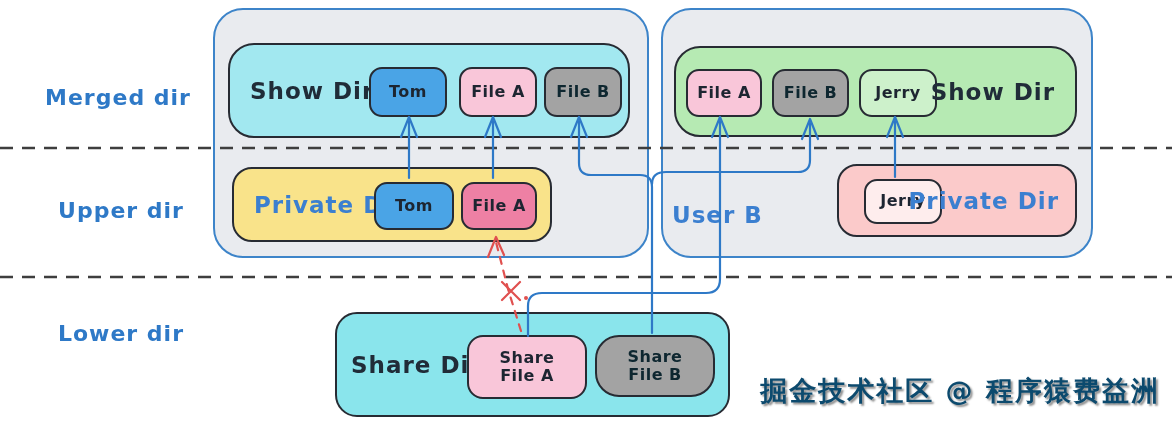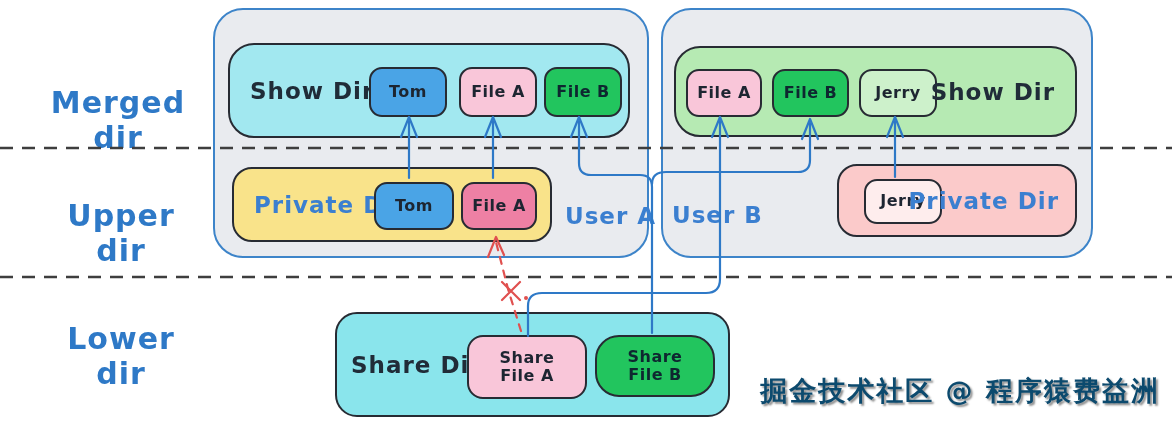--- a/index.html
+++ b/index.html
@@ -2,21 +2,21 @@
 <html><head>
 <meta charset="utf-8">
 <style>
   html,body{margin:0;padding:0;background:#ffffff;}
   #canvas{
     position:relative;width:1172px;height:423px;overflow:hidden;background:#ffffff;
     font-family:"DejaVu Sans",sans-serif;
   }
   .abs{position:absolute;box-sizing:border-box;}
   .row-label{
-    font-size:30px;font-weight:600;color:#2e79c7;text-align:center;
+    font-size:22px;font-weight:600;color:#2e79c7;text-align:center;
     letter-spacing:1px;
   }
   .container{
     background:#e9ebef;border:2px solid #3d84c9;border-radius:30px;
   }
   .dirbox{
     border:2.5px solid #272b33;border-radius:26px;
   }
   .dirbox-label{
     position:absolute;top:0;bottom:0;display:flex;align-items:center;
@@ -27,21 +27,21 @@
   }
   .filebox{
     position:absolute;box-sizing:border-box;border:2.2px solid #272b33;border-radius:13px;
     display:flex;align-items:center;justify-content:center;
     font-size:16px;font-weight:600;color:#1d2531;letter-spacing:0.5px;
     text-align:center;line-height:1.15;
   }
   .bg-blue{background:#4aa4e6;}
   .bg-pink{background:#f9c6d9;}
   .bg-rose{background:#ee80a4;}
-  .bg-teal{background:#22c55e;color:#0e2730;}
+  .bg-teal{background:#a3a3a3;color:#0e2730;}
   .bg-ltgreen{background:#cdf1cb;}
   .bg-ltpink{background:#feeded;}
   .watermark{
     font-size:27px;font-weight:bold;letter-spacing:2px;color:#0c4a6e;
     text-shadow:2px 2px 2px #8f8f8f, -1px -1px 1px #ffffff;white-space:nowrap;
   }
   svg{position:absolute;left:0;top:0;pointer-events:none;}
 </style>
 </head>
 <body>
@@ -59,21 +59,20 @@
       <div class="filebox bg-blue" style="left:139px;top:22px;width:78px;height:50px;">Tom</div>
       <div class="filebox bg-pink" style="left:229px;top:22px;width:78px;height:50px;">File A</div>
       <div class="filebox bg-teal" style="left:314px;top:22px;width:78px;height:50px;">File B</div>
     </div>
 
     <div class="abs dirbox" style="left:17px;top:157px;width:320px;height:75px;background:#f9e38a;border-radius:20px;">
       <div class="dirbox-label blue-label" style="left:20px;color:#3b7fd0;">Private Dir</div>
       <div class="filebox bg-blue" style="left:140px;top:13px;width:80px;height:48px;">Tom</div>
       <div class="filebox bg-rose" style="left:227px;top:13px;width:76px;height:48px;">File A</div>
     </div>
-    <div class="abs blue-label" style="left:350px;top:193px;">User A</div>
   </div>
 
   <div class="abs container" style="left:661px;top:8px;width:432px;height:250px;">
 
     <div class="abs dirbox" style="left:11px;top:36px;width:403px;height:91px;background:#b6eab3;">
       <div class="filebox bg-pink" style="left:10px;top:21px;width:76px;height:48px;">File A</div>
       <div class="filebox bg-teal" style="left:96px;top:21px;width:77px;height:48px;">File B</div>
       <div class="filebox bg-ltgreen" style="left:183px;top:21px;width:78px;height:48px;">Jerry</div>
       <div class="dirbox-label" style="right:20px;">Show Dir</div>
     </div>

